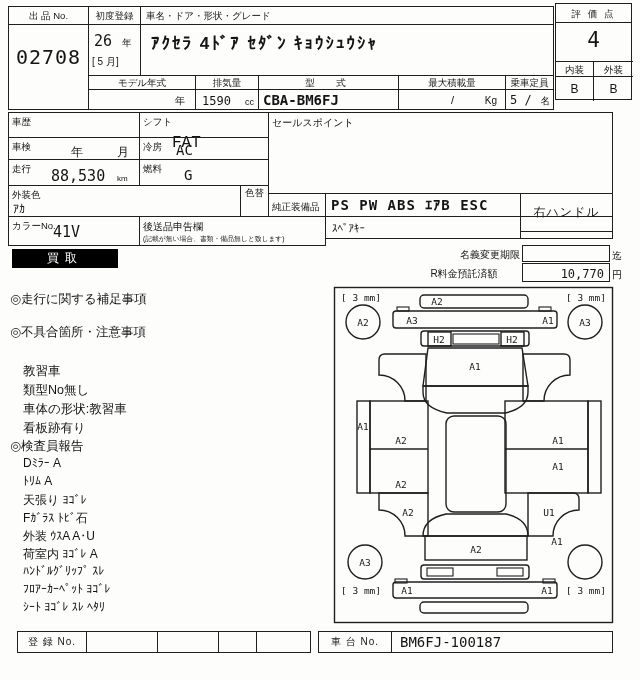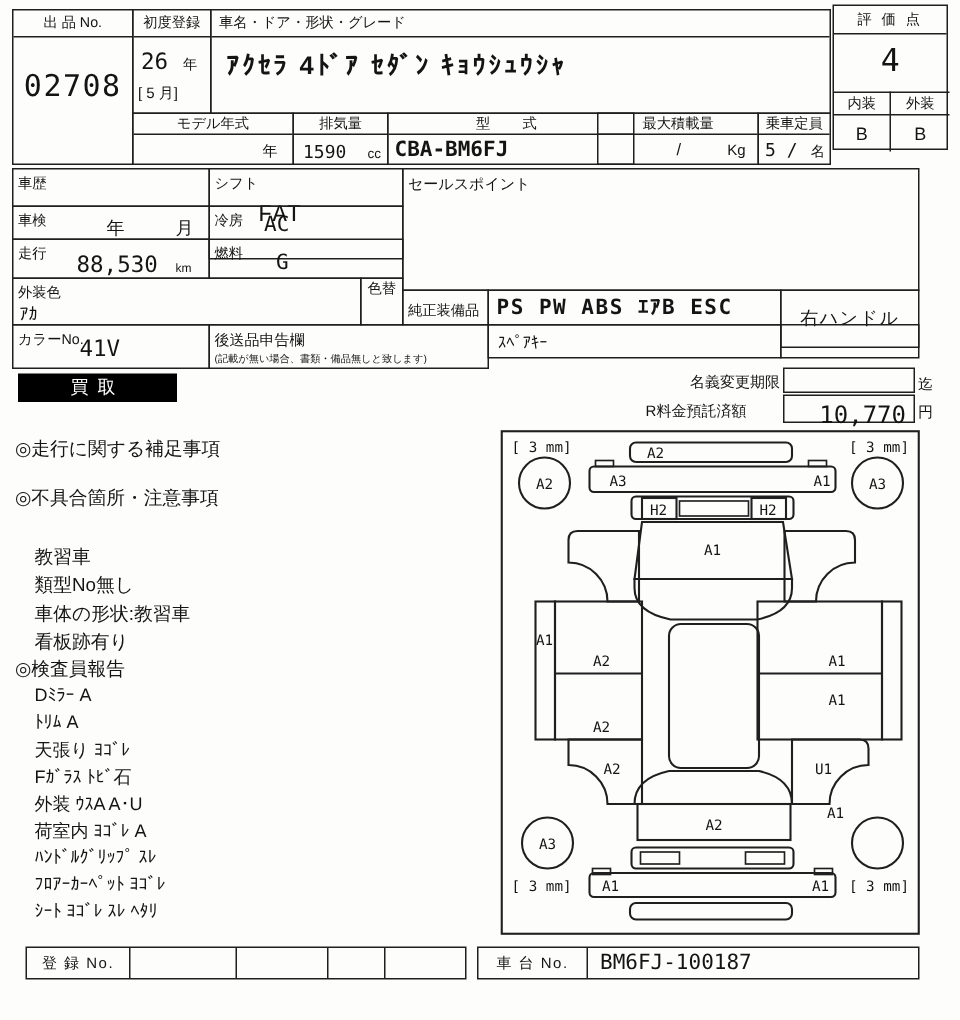--- a/index.html
+++ b/index.html
@@ -39,21 +39,21 @@
 
 <div class="a bd" style="left:88px;top:75px;width:108px;height:35px;">
   <div class="a bb lbc" style="left:0;top:0;width:100%;height:14px;line-height:14px;">モデル年式</div>
   <div class="a" style="right:10px;top:18px;font-size:10px;">年</div>
 </div>
 <div class="a bd" style="left:195px;top:75px;width:64px;height:35px;">
   <div class="a bb lbc" style="left:0;top:0;width:100%;height:14px;line-height:14px;">排気量</div>
   <div class="a mono" style="left:6px;top:18px;font-size:12px;">1590</div>
   <div class="a" style="right:4px;top:21px;font-size:9px;">cc</div>
 </div>
-<div class="a bd" style="left:258px;top:75px;width:165px;height:35px;">
+<div class="a bd" style="left:258px;top:75px;width:141px;height:35px;">
   <div class="a bb lbc" style="left:0;top:0;width:100%;height:14px;line-height:14px;letter-spacing:6px;">型　式</div>
   <div class="a mono" style="left:4px;top:16px;font-size:14px;font-weight:bold;">CBA-BM6FJ</div>
 </div>
 <div class="a bd" style="left:398px;top:75px;width:108px;height:35px;">
   <div class="a bb lbc" style="left:0;top:0;width:100%;height:14px;line-height:14px;">最大積載量</div>
   <div class="a" style="left:52px;top:18px;font-size:11px;">/</div>
   <div class="a" style="right:8px;top:19px;font-size:10px;">Kg</div>
 </div>
 <div class="a bd" style="left:505px;top:75px;width:49px;height:35px;">
   <div class="a bb lbc" style="left:0;top:0;width:100%;height:14px;line-height:14px;">乗車定員</div>
@@ -77,21 +77,21 @@
 <div class="a bd" style="left:139px;top:112px;width:130px;height:26px;">
   <span class="cell-label">シフト</span>
   <span class="a mono" style="left:32px;top:21px;font-size:16px;font-family:Liberation Mono, monospace;">FAT</span>
 </div>
 
 <div class="a bd" style="left:8px;top:137px;width:132px;height:23px;">
   <span class="cell-label">車検</span>
   <span class="a" style="left:62px;top:6px;font-size:12px;">年</span>
   <span class="a" style="left:108px;top:6px;font-size:12px;">月</span>
 </div>
-<div class="a bd" style="left:139px;top:137px;width:130px;height:36px;">
+<div class="a bd" style="left:139px;top:137px;width:130px;height:23px;">
   <span class="cell-label">冷房</span>
   <span class="a mono" style="left:36px;top:4px;font-size:14px;">AC</span>
 </div>
 
 <div class="a bd" style="left:8px;top:159px;width:132px;height:27px;">
   <span class="cell-label">走行</span>
   <span class="a mono" style="left:42px;top:7px;font-size:15px;">88,530</span>
   <span class="a" style="left:108px;top:14px;font-size:8px;">km</span>
 </div>
 <div class="a bd" style="left:139px;top:159px;width:130px;height:27px;">
@@ -138,21 +138,21 @@
 </div>
 
 <div class="a" style="left:408px;top:248px;width:112px;text-align:right;font-size:10px;">名義変更期限</div>
 <div class="a bd" style="left:522px;top:245px;width:88px;height:17px;">
   <span class="a mono" style="right:4px;top:3px;font-size:11px;"></span>
 </div>
 <div class="a" style="left:612px;top:249px;font-size:10px;">迄</div>
 
 <div class="a" style="left:408px;top:267px;width:112px;text-align:center;font-size:10px;">R料金預託済額</div>
 <div class="a bd" style="left:522px;top:263px;width:88px;height:19px;">
-  <span class="a mono" style="right:5px;top:3px;font-size:16px;">10,770</span>
+  <span class="a mono" style="right:5px;top:3px;font-size:12px;">10,770</span>
 </div>
 <div class="a" style="left:612px;top:268px;font-size:10px;">円</div>
 
 <div class="a" style="left:10px;top:291px;font-size:12.5px;">◎走行に関する補足事項</div>
 <div class="a" style="left:10px;top:324px;font-size:12.5px;">◎不具合箇所・注意事項</div>
 <div class="a" style="left:23px;top:363px;font-size:12.5px;">教習車</div>
 <div class="a" style="left:23px;top:382px;font-size:12.5px;">類型No無し</div>
 <div class="a" style="left:23px;top:401px;font-size:12.5px;">車体の形状:教習車</div>
 <div class="a" style="left:23px;top:420px;font-size:12.5px;">看板跡有り</div>
 <div class="a" style="left:10px;top:438px;font-size:12.5px;">◎検査員報告</div>

